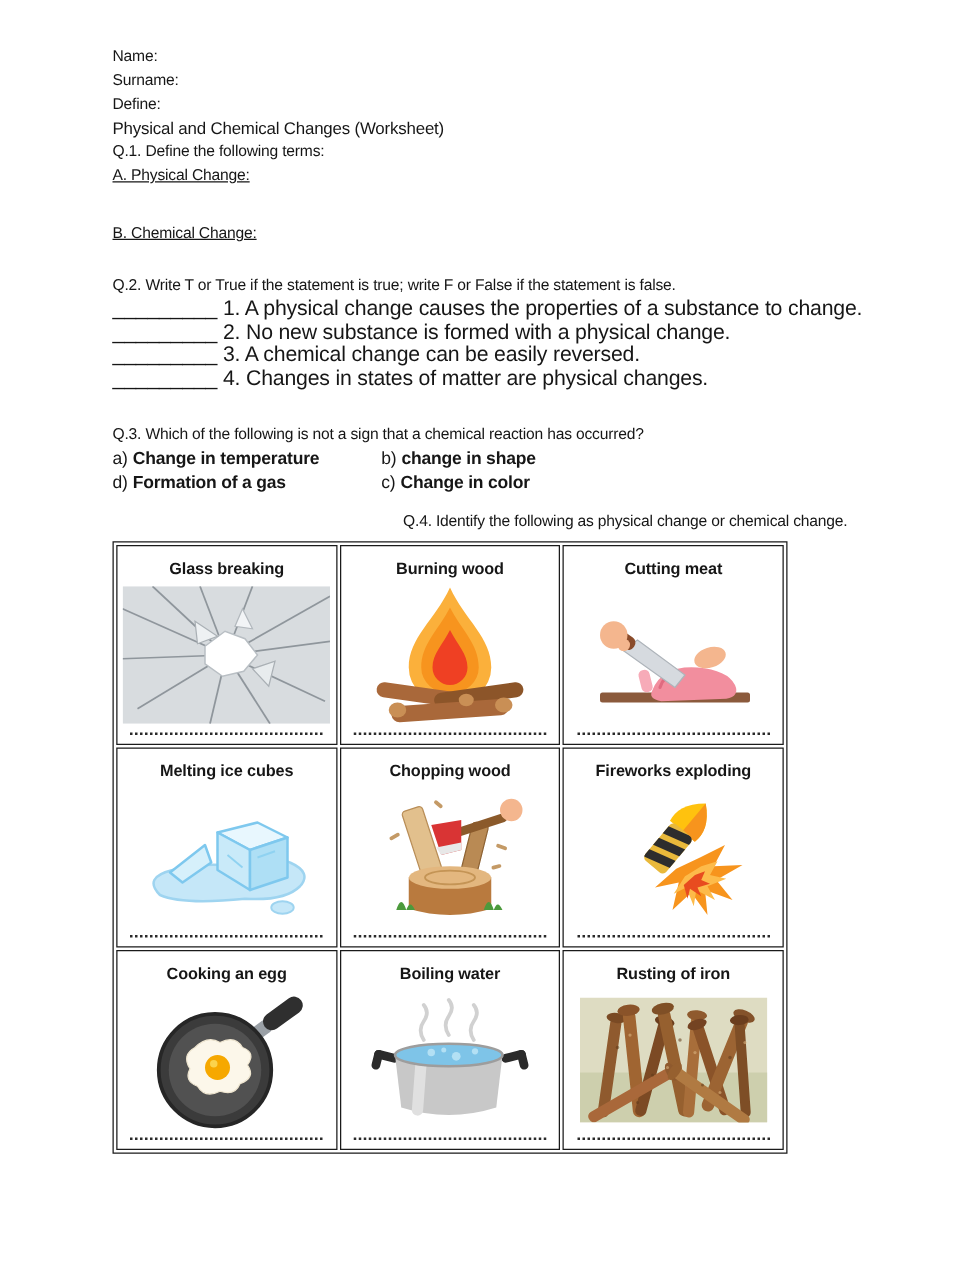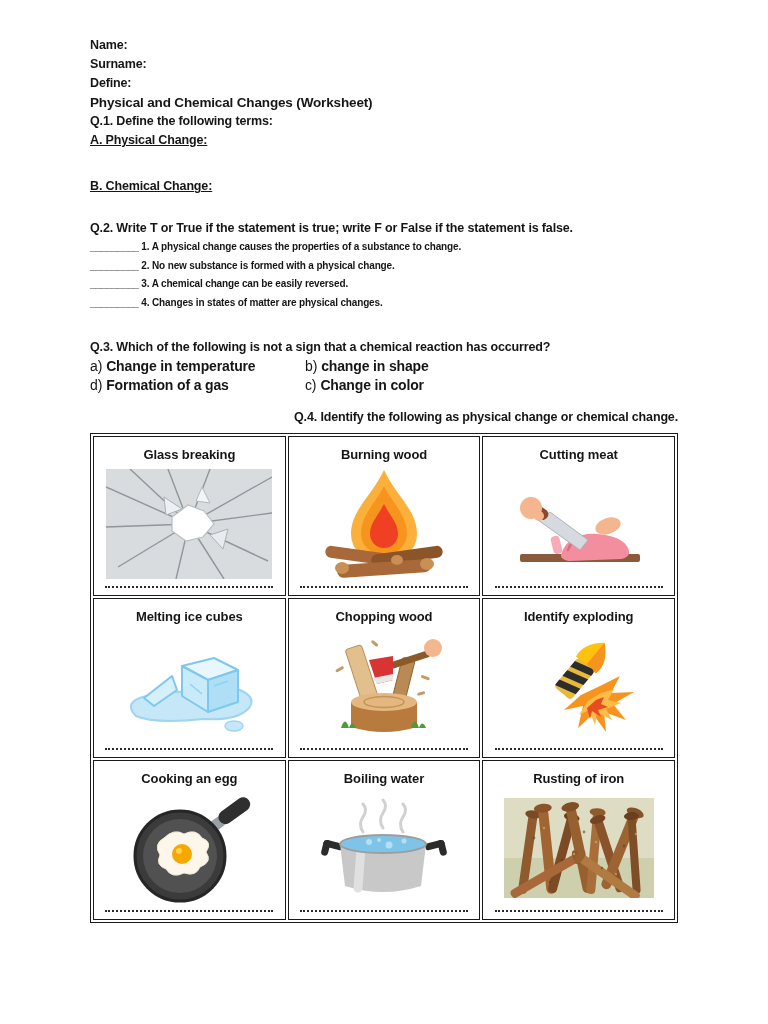--- a/index.html
+++ b/index.html
@@ -1,29 +1,29 @@
 <!DOCTYPE html>
 <html><head>
 <meta charset="utf-8">
 <style>
   *{box-sizing:border-box;}
   html,body{width:768px;height:1024px;overflow:hidden;}
   body{margin:0;background:#ffffff;font-family:"Liberation Sans",sans-serif;color:#161616;}
   .page{padding:36px 90px 0 90px;}
-  .line{font-size:12.5px;font-weight:700;line-height:19px;letter-spacing:-0.15px;white-space:nowrap;}
+  .line{font-size:12.5px;font-weight:400;line-height:19px;letter-spacing:-0.15px;white-space:nowrap;}
   .title{font-size:13.5px;}
   .underlined{text-decoration:underline;}
   .sp-b{margin-top:27px;}
   .sp-q2{margin-top:23px;}
-  .stmt{font-size:10px;font-weight:700;line-height:18.5px;letter-spacing:-0.15px;white-space:nowrap;}
+  .stmt{font-size:17px;font-weight:400;line-height:18.5px;letter-spacing:-0.15px;white-space:nowrap;}
   .sp-q3{margin-top:26px;}
   .opts{display:grid;grid-template-columns:215px 1fr;font-size:14px;font-weight:700;line-height:18.5px;letter-spacing:-0.15px;}
   .pfx{font-weight:400;margin-right:4px;}
   .sp-q4{margin-top:14px;text-align:right;}
-  table.grid{border-collapse:separate;border-spacing:2px;border:1.5px solid #1a1a1a;margin-top:6px;width:588px;table-layout:fixed;}
+  table.grid{border-collapse:separate;border-spacing:2px;border:1.5px solid #1a1a1a;margin-top:6px;width:540px;table-layout:fixed;}
   td.cell-td{border:1.5px solid #1a1a1a;height:158px;padding:0;vertical-align:top;background:#fff;}
   .cell{display:flex;flex-direction:column;align-items:center;height:158px;width:100%;}
   .cell-title{font-size:13px;font-weight:700;margin-top:10px;letter-spacing:-0.1px;white-space:nowrap;}
   .cell-img{flex:1;display:flex;align-items:center;justify-content:center;overflow:hidden;min-height:0;}
   .cell-line{width:88%;border-bottom:2px dotted #2a2a2a;margin-bottom:7px;flex:none;}
 </style>
 </head>
 <body>
 
 <div class="page">
@@ -184,21 +184,21 @@
               <rect x="108" y="62" width="8" height="3" rx="1.5" fill="#C49A66" transform="rotate(-15 112 63)"></rect>
               <rect x="62" y="12" width="8" height="3" rx="1.5" fill="#C49A66" transform="rotate(40 66 13)"></rect>
             </svg>
           </div>
           <div class="cell-line"></div>
         </div>
       </td>
 
       <td class="cell-td">
         <div class="cell">
-          <div class="cell-title">Identify exploding</div>
+          <div class="cell-title">Fireworks exploding</div>
           <div class="cell-img">
             <svg width="150" height="112" viewBox="0 0 150 112">
               <defs>
                 <clipPath id="rkbody">
                       <rect x="60" y="30" width="22" height="38" rx="4"></rect>
                     </clipPath>
               </defs>
               <polygon points="96,56 116,46 107,63 130,62 109,74 122,90 100,82 102,102 89,84 74,98 79,76 60,80 77,65" fill="#F7941D"></polygon>
               <polygon points="97,63 110,59 104,70 117,73 102,79 108,90 93,82 91,95 85,80 75,85 84,71" fill="#FDBB4A"></polygon>
               <polygon points="92,70 100,67 97,74 104,77 94,80 97,87 88,81 86,89 83,78" fill="#E84C1F"></polygon>

